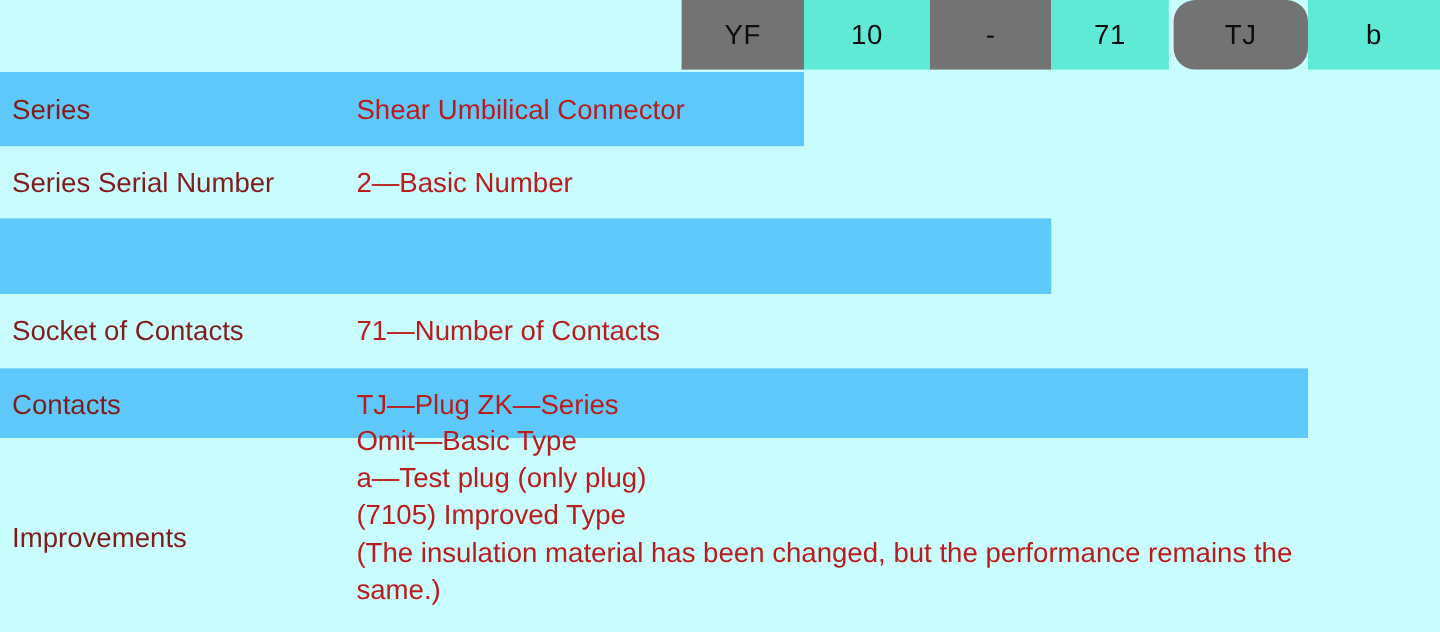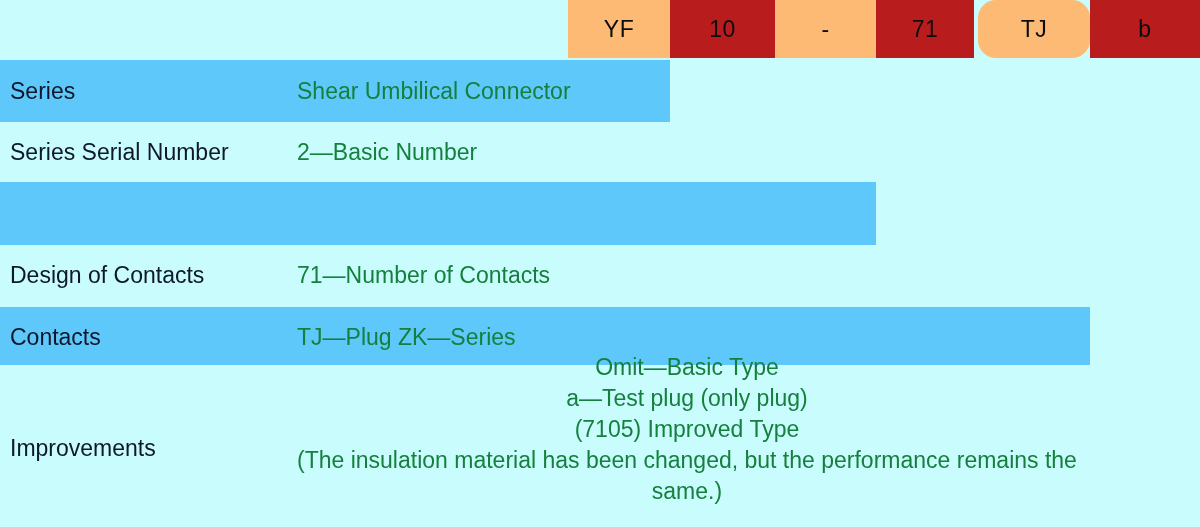--- a/index.html
+++ b/index.html
@@ -31,38 +31,37 @@
     position: absolute;
     top: 0;
     height: 58px;
     display: flex;
     align-items: center;
     justify-content: center;
     font-size: 23px;
     color: #0d0d0d;
     letter-spacing: 0.5px;
   }
-  .code-cell.dark  { background: #fdba74; }
-  .code-cell.light { background: #b91c1c; }
+  .code-cell.dark  { background: #737373; }
+  .code-cell.light { background: #5eead4; }
 
   
   .row-label {
     position: absolute;
     left: 10px;
     font-size: 23px;
-    color: #0f172a;
+    color: #7f1d1d;
     white-space: nowrap;
   }
   .row-value {
     position: absolute;
     left: 297px;
     font-size: 23px;
-    color: #15803d;
+    color: #b91c1c;
     white-space: nowrap;
-    text-align: center;
   }
   .row-value.multiline {
     white-space: pre;
     line-height: 31px;
   }
 </style>
 </head>
 <body>
 
 <div id="diagram">
@@ -81,21 +80,21 @@
       <div class="code-cell dark" style="left: 775px; width: 101px;">-</div>
       <div class="code-cell light" style="left: 876px; width: 98px;">71</div>
       <div class="code-cell dark" style="left: 978px; width: 112px; border-radius: 18px;">TJ</div>
       <div class="code-cell light" style="left: 1090px; width: 110px;">b</div>
     </div>
   <div id="rows-layer">
       <div class="row-label" style="top: 78px;">Series</div>
       <div class="row-value" style="top: 78px;">Shear Umbilical Connector</div>
       <div class="row-label" style="top: 139px;">Series Serial Number</div>
       <div class="row-value" style="top: 139px;">2—Basic Number</div>
-      <div class="row-label" style="top: 262px;">Design of Contacts</div>
+      <div class="row-label" style="top: 262px;">Socket of Contacts</div>
       <div class="row-value" style="top: 262px;">71—Number of Contacts</div>
       <div class="row-label" style="top: 324px;">Contacts</div>
       <div class="row-value" style="top: 324px;">TJ—Plug    ZK—Series</div>
       <div class="row-label" style="top: 435px;">Improvements</div>
       <div class="row-value multiline" style="top: 352px;">Omit—Basic Type
 a—Test plug (only plug)
 (7105) Improved Type
 (The insulation material has been changed, but the performance remains the
 same.)</div>
     </div>

